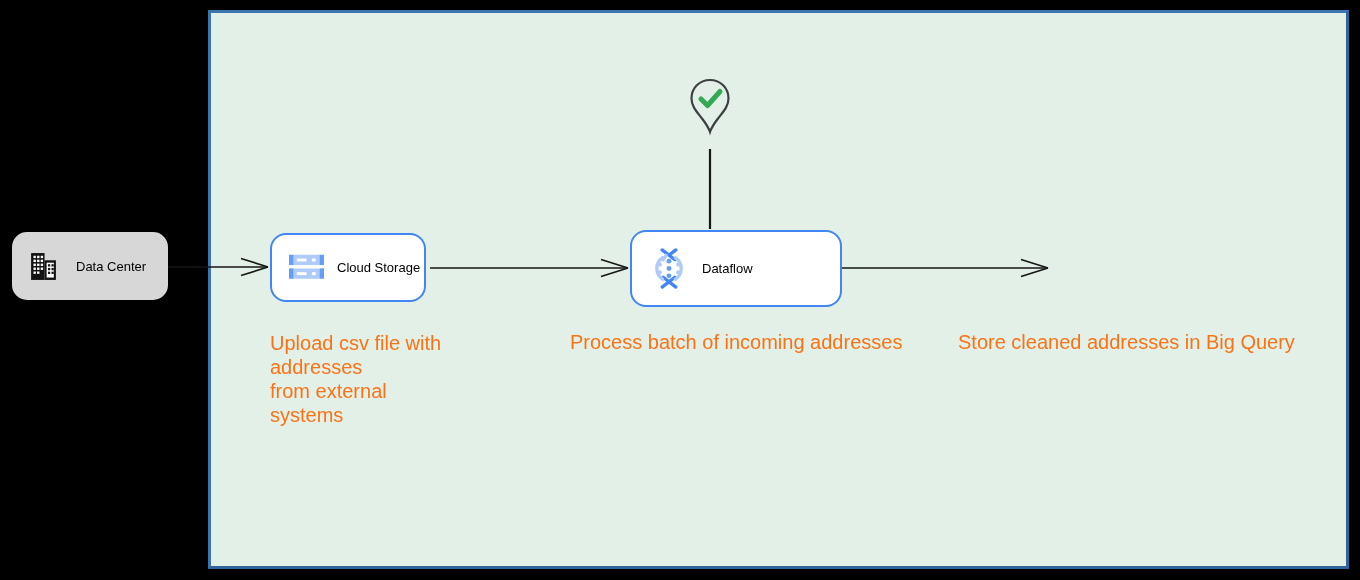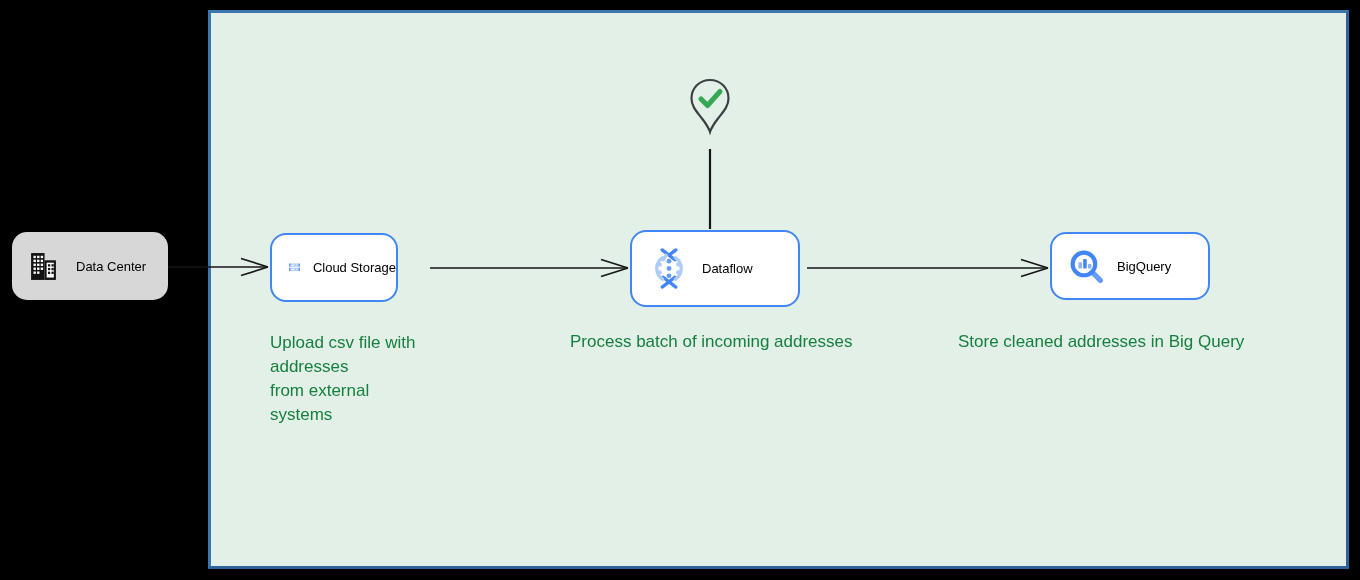--- a/index.html
+++ b/index.html
@@ -44,23 +44,23 @@
   .node.gray {
     background: #d7d7d7;
     border: none;
     border-radius: 15px;
     padding-left: 16px;
     gap: 17px;
   }
 
   .caption {
     position: absolute;
-    font-size: 17px;
+    font-size: 20px;
     line-height: 24px;
-    color: #15803d;
+    color: #f97316;
     white-space: pre-line;
   }
 
   .annotation-text {
     position: absolute;
     font-size: 18px;
     line-height: 23px;
     color: #0c0d0d;
     white-space: pre-line;
   }
@@ -116,41 +116,41 @@
           <rect x="22.7" y="12.8" width="2.2" height="2.2"></rect>
         <rect x="19.3" y="16.4" width="2.2" height="2.2"></rect>
           <rect x="22.7" y="16.4" width="2.2" height="2.2"></rect>
         <rect x="19.3" y="20" width="2.2" height="2.2"></rect>
           <rect x="22.7" y="20" width="2.2" height="2.2"></rect>
       </g>
     </svg>
     <span class="node-label">Data Center</span>
   </div>
 
-  <div class="node" style="left:270px; top:233px; width:128px; height:69px;">
+  <div class="node" style="left:270px; top:233px; width:156px; height:69px;">
     <svg width="35" height="27" viewBox="0 0 36 27">
       <g>
         <rect x="0" y="0.5" width="36" height="10.5" rx="1" fill="#aecbfa"></rect>
         <rect x="0" y="0.5" width="4.4" height="10.5" fill="#669df6"></rect>
         <rect x="31.6" y="0.5" width="4.4" height="10.5" fill="#669df6"></rect>
         <rect x="8" y="4.3" width="10" height="3" fill="#ffffff"></rect>
         <rect x="23.5" y="4.3" width="4" height="3" fill="#ffffff"></rect>
       </g>
       <g>
         <rect x="0" y="14.5" width="36" height="10.5" rx="1" fill="#aecbfa"></rect>
         <rect x="0" y="14.5" width="4.4" height="10.5" fill="#669df6"></rect>
         <rect x="31.6" y="14.5" width="4.4" height="10.5" fill="#669df6"></rect>
         <rect x="8" y="18.3" width="10" height="3" fill="#ffffff"></rect>
         <rect x="23.5" y="18.3" width="4" height="3" fill="#ffffff"></rect>
       </g>
     </svg>
     <span class="node-label">Cloud Storage</span>
   </div>
 
-  <div class="node" style="left:630px; top:230px; width:170px; height:77px;">
+  <div class="node" style="left:630px; top:230px; width:212px; height:77px;">
     <svg width="40" height="43" viewBox="0 0 40 44">
       <g stroke="#4285f4" stroke-width="3.4" stroke-linecap="round" fill="none">
         <path d="M13 3 L26 13"></path>
         <path d="M27 3 L20.5 8"></path>
         <path d="M13 41 L26 31"></path>
         <path d="M27 41 L14 31"></path>
       </g>
       <g stroke="#aecbfa" stroke-width="3.4" stroke-linecap="round" fill="none">
         <path d="M17 8.5 L14 13"></path>
         <path d="M13.5 11 Q7.5 15 7.5 22 Q7.5 29 13.5 33"></path>
@@ -164,30 +164,20 @@
       <g fill="#aecbfa">
         <circle cx="10.5" cy="18" r="2.2"></circle>
         <circle cx="10.5" cy="26" r="2.2"></circle>
         <circle cx="29.5" cy="18" r="2.2"></circle>
         <circle cx="29.5" cy="26" r="2.2"></circle>
       </g>
     </svg>
     <span class="node-label">Dataflow</span>
   </div>
 
-  <div class="node" style="left:1050px; top:232px; width:160px; height:68px;">
-    <svg width="35" height="35" viewBox="0 0 34 34">
-      <line x1="23" y1="23" x2="30.5" y2="30.5" stroke="#669df6" stroke-width="5" stroke-linecap="round"></line>
-      <circle cx="14.5" cy="14.5" r="11" fill="#ffffff" stroke="#4285f4" stroke-width="4"></circle>
-      <rect x="9.2" y="12.8" width="3.4" height="6.2" rx="0.8" fill="#8ab4f8"></rect>
-      <rect x="13.8" y="9.8" width="3.4" height="9.2" rx="0.8" fill="#4285f4"></rect>
-      <rect x="18.4" y="14.6" width="3.4" height="4.4" rx="0.8" fill="#8ab4f8"></rect>
-    </svg>
-    <span class="node-label">BigQuery</span>
-  </div>
 
   <svg class="pin" style="left:687px; top:78px;" width="46" height="60" viewBox="0 0 46 60">
     <path d="M23 2 C12.5 2 4.5 10 4.5 20.5 C4.5 28.5 10 34 15 40.5 C18.5 45 21.5 49.5 23 54 C24.5 49.5 27.5 45 31 40.5 C36 34 41.5 28.5 41.5 20.5 C41.5 10 33.5 2 23 2 Z" fill="none" stroke="#3c4043" stroke-width="2.2"></path>
     <path d="M14 21 L20.5 27.5 L33 13.5" fill="none" stroke="#34a853" stroke-width="5" stroke-linecap="round" stroke-linejoin="round"></path>
   </svg>
 
 
   <div class="caption" style="left:270px; top:331px;">Upload csv file with
 addresses
 from external

